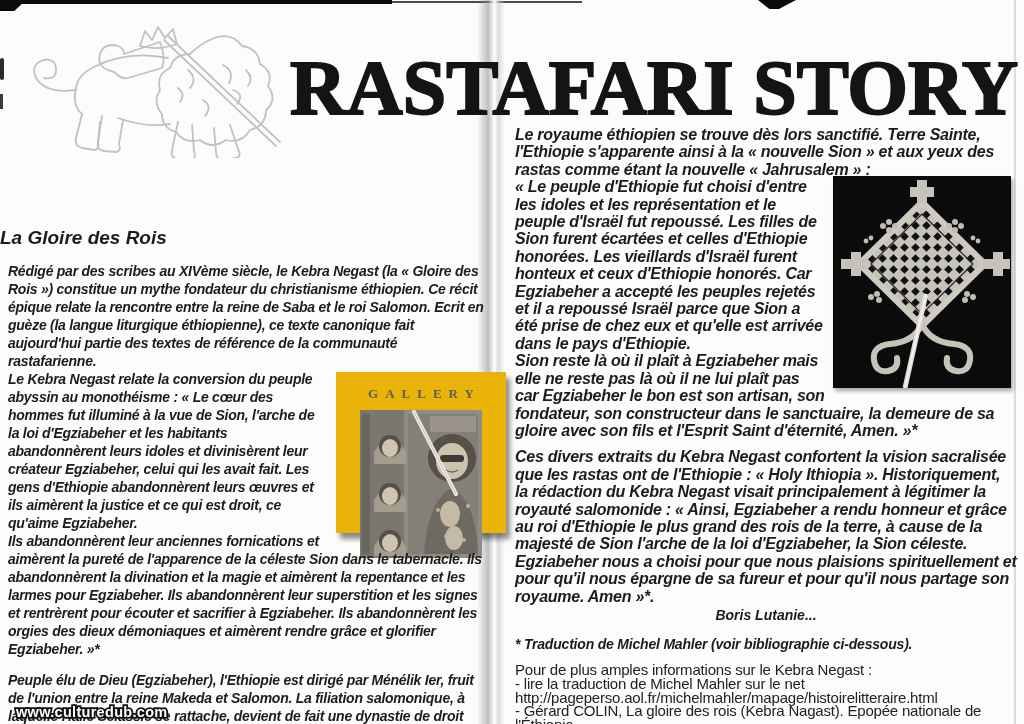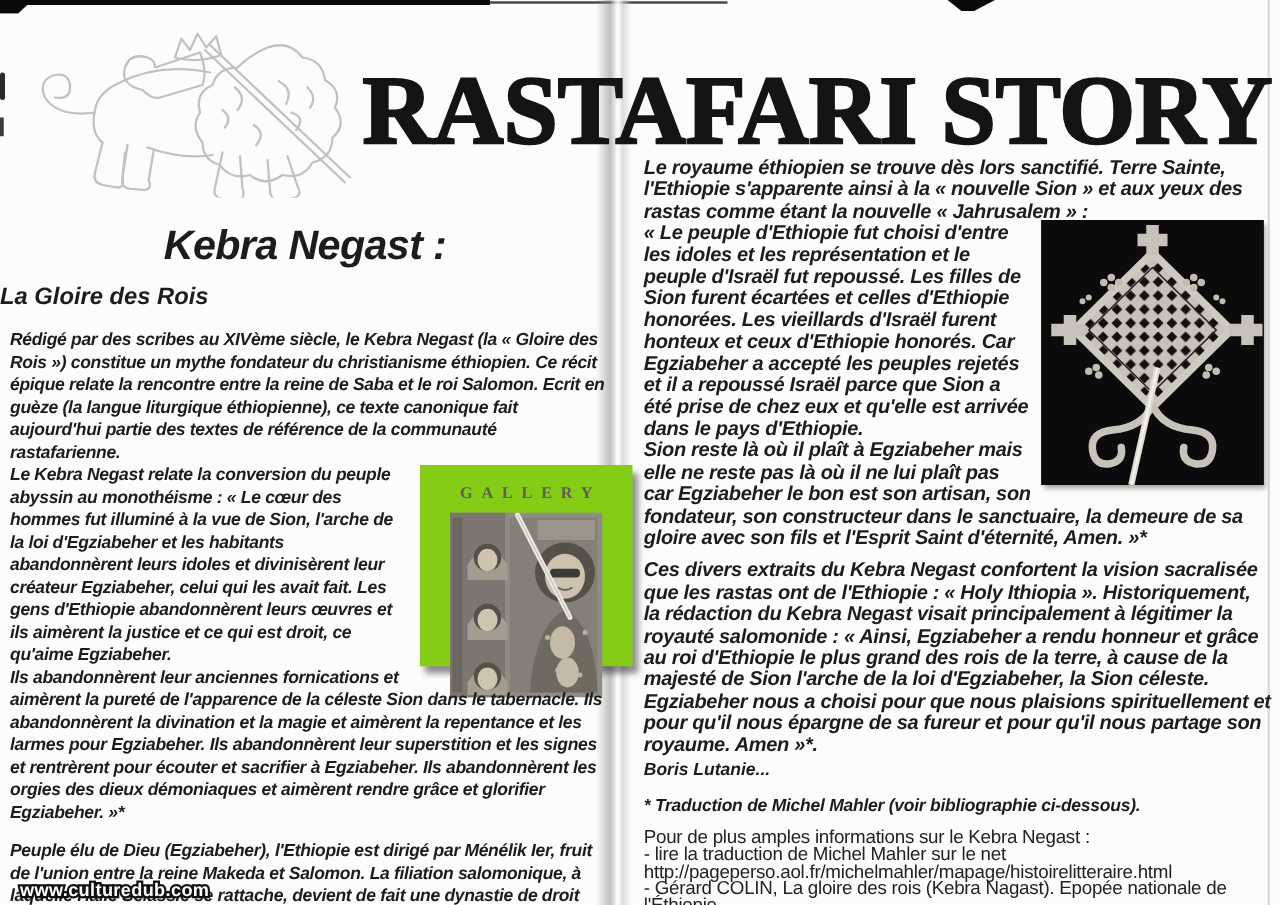--- a/index.html
+++ b/index.html
@@ -38,28 +38,28 @@
   
   .body-text{
     font-weight:bold;font-style:italic;font-size:14px;line-height:18px;
     letter-spacing:-.25px;white-space:pre-line;margin:0;
   }
   .left-col{position:absolute;left:8px;top:262px;width:478px;z-index:2;}
   .left-col .par3{margin-top:13px;}
   .right-col{position:absolute;left:515px;top:126px;width:502px;z-index:2;}
   .right-col .body-text{font-size:16px;line-height:17.4px;}
   .right-col .par3{margin-top:9px;}
-  .author{margin-top:2px;text-align:left;font-weight:bold;font-style:italic;font-size:14px;}
+  .author{margin-top:2px;text-align:center;font-weight:bold;font-style:italic;font-size:14px;}
   .note{margin-top:13px;font-weight:bold;font-style:italic;font-size:14px;letter-spacing:-.2px;}
   .biblio{margin-top:11px;font-size:15px;line-height:13.8px;letter-spacing:-.2px;
     font-weight:normal;font-style:normal;white-space:pre-line;color:#222;}
   
   .gallery-card{
     float:right;width:170px;height:161px;margin:2px -20px 8px 10px;
-    background:#84cc16;box-shadow:4px 6px 5px rgba(0,0,0,.45);
+    background:#eab308;box-shadow:4px 6px 5px rgba(0,0,0,.45);
     text-align:center;
   }
   .gallery-label{
     display:block;padding-top:14px;font-family:"Liberation Serif",serif;
     font-size:13px;font-weight:bold;letter-spacing:7px;text-indent:7px;
     color:#5f5d59;font-style:normal;
   }
   .gallery-card svg{margin-top:8px;}
   
   .cross-photo{float:right;width:178px;height:212px;margin:-2px 6px 8px 8px;
@@ -106,21 +106,20 @@
       <path d="M196,118 l2,24 q0,8 8,8 l12,-2 q6,-2 2,-9 l-8,-24"></path>
 
       <path d="M58,80 Q28,84 18,68 Q12,54 26,50 Q38,48 38,60 Q38,70 26,68"></path>
     </g>
   </svg>
 
   <svg class="title-svg" width="740" height="82" viewBox="0 0 740 82">
     <text x="2" y="64" font-size="78" textLength="728" lengthAdjust="spacingAndGlyphs">RASTAFARI STORY</text>
   </svg>
 
-  <div class="heading">Kebra Negast :</div>
   <div class="subheading">La Gloire des Rois</div>
 
   <div class="left-col">
     <p class="body-text">Rédigé par des scribes au XIVème siècle, le Kebra Negast (la « Gloire des Rois ») constitue un mythe fondateur du christianisme éthiopien. Ce récit épique relate la rencontre entre la reine de Saba et le roi Salomon. Ecrit en guèze (la langue liturgique éthiopienne), ce texte canonique fait aujourd'hui partie des textes de référence de la communauté rastafarienne.</p>
 
     <div class="gallery-card">
       <span class="gallery-label">GALLERY</span>
       <svg width="122" height="148" viewBox="0 0 122 148">
         <rect x="0" y="0" width="122" height="148" fill="#8f8c85"></rect>
 

